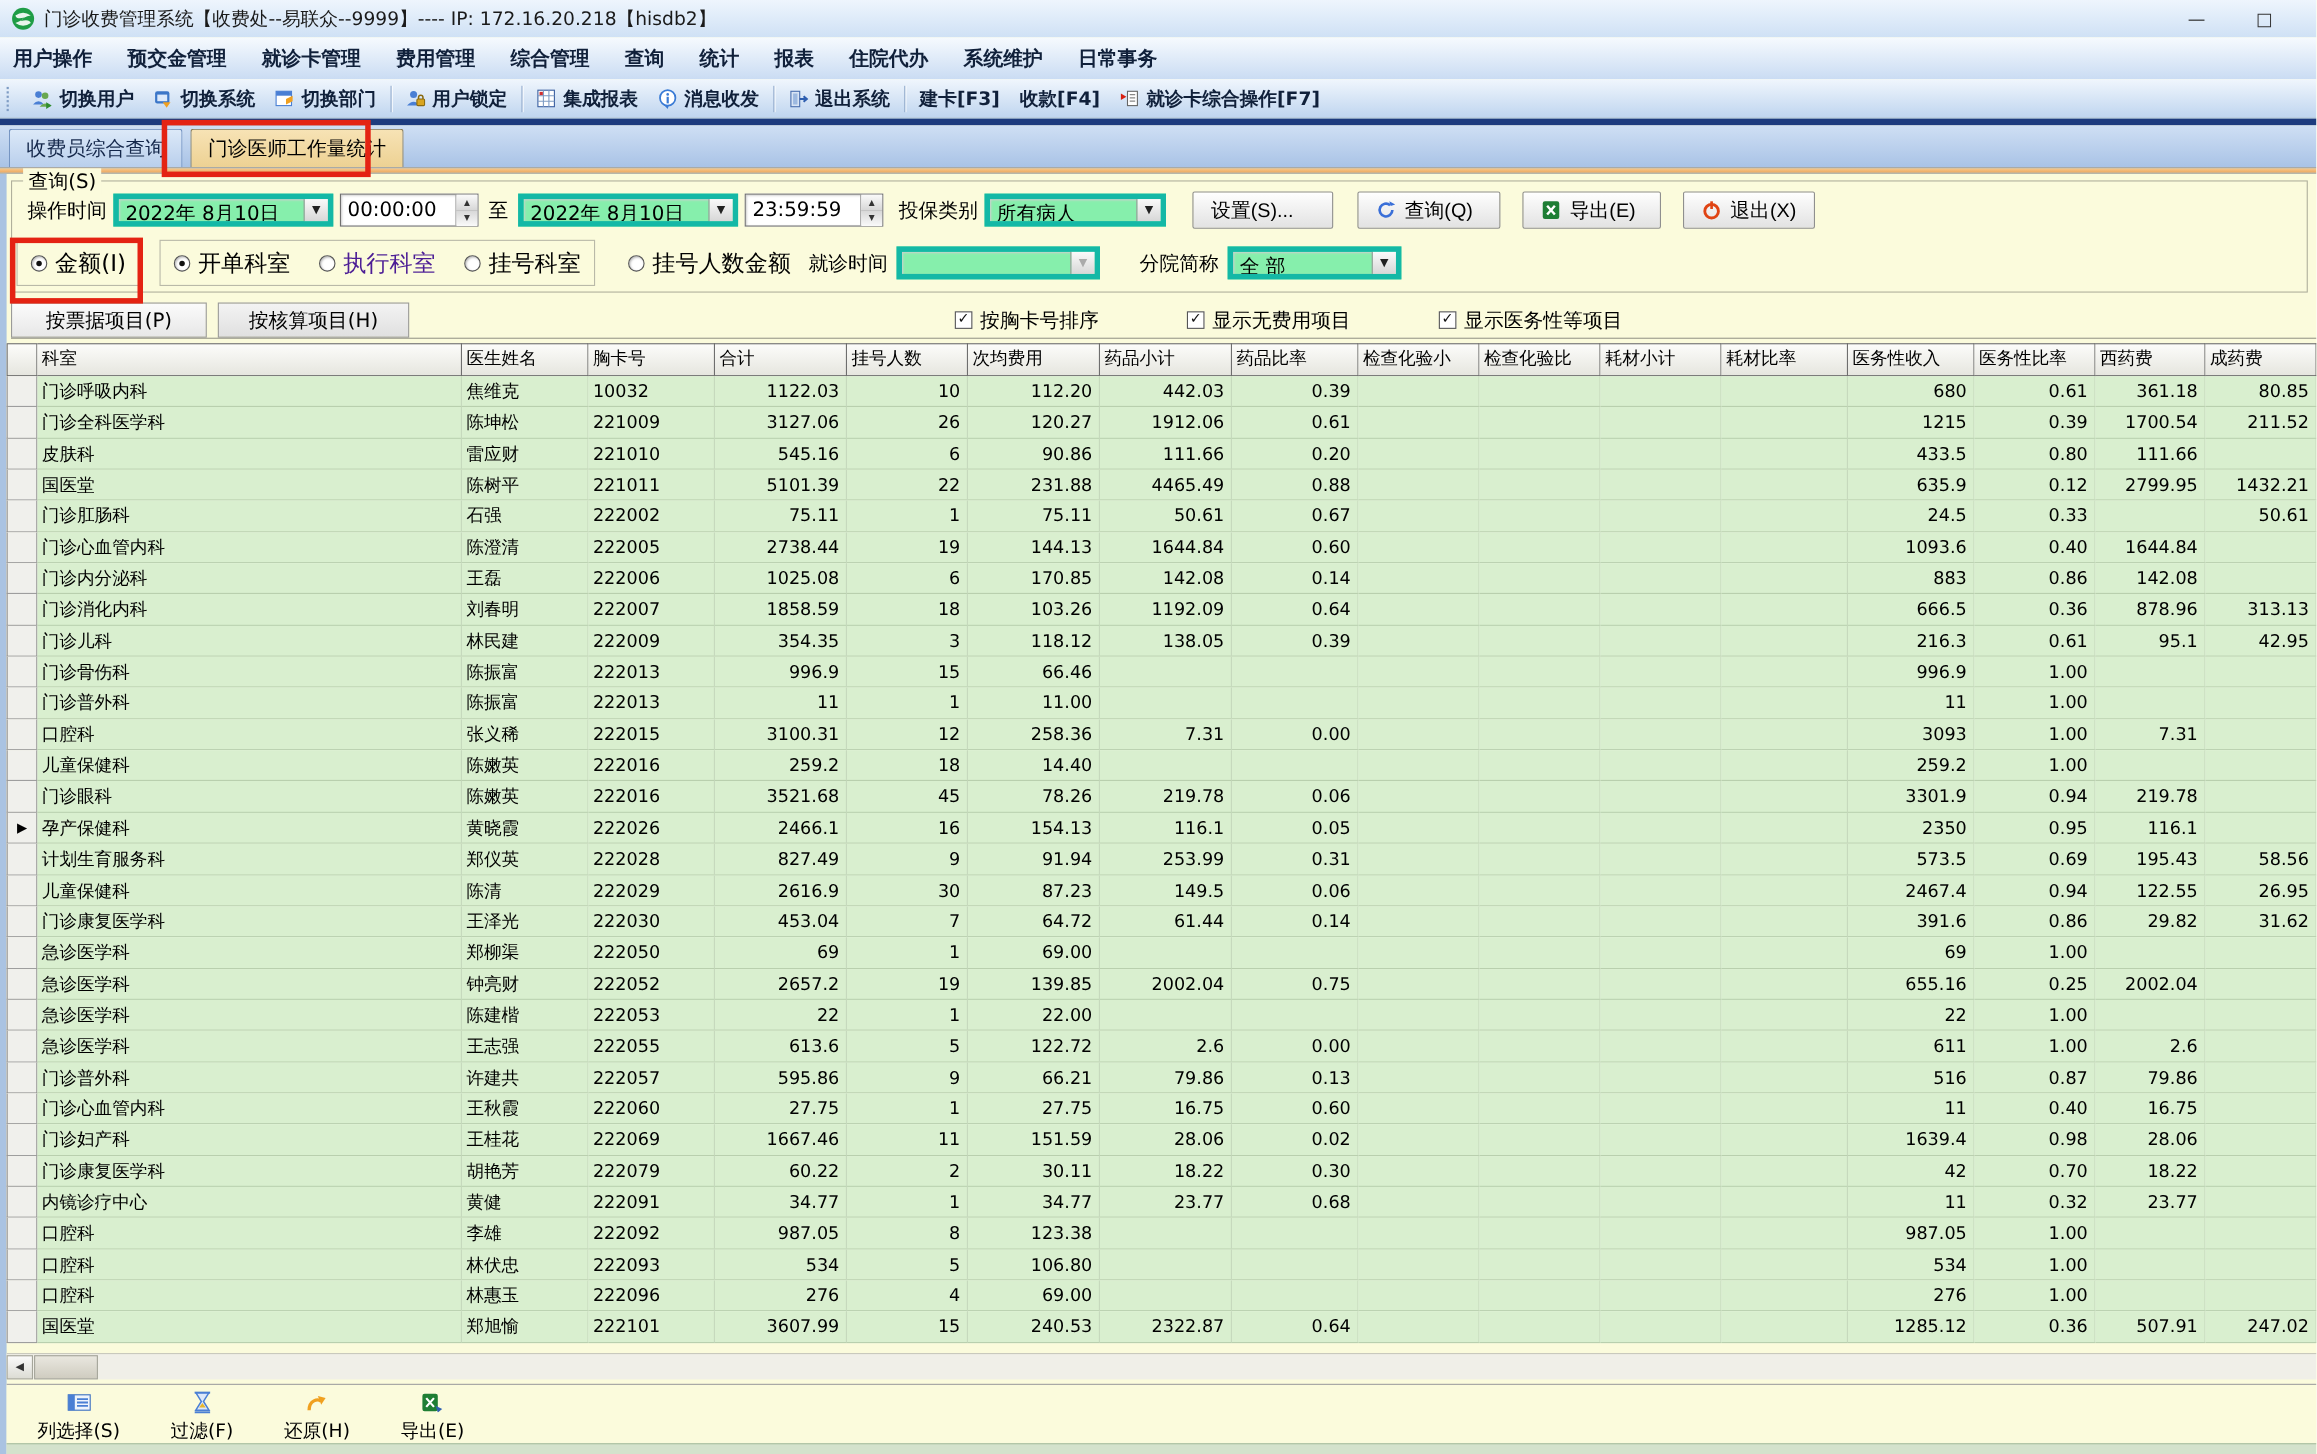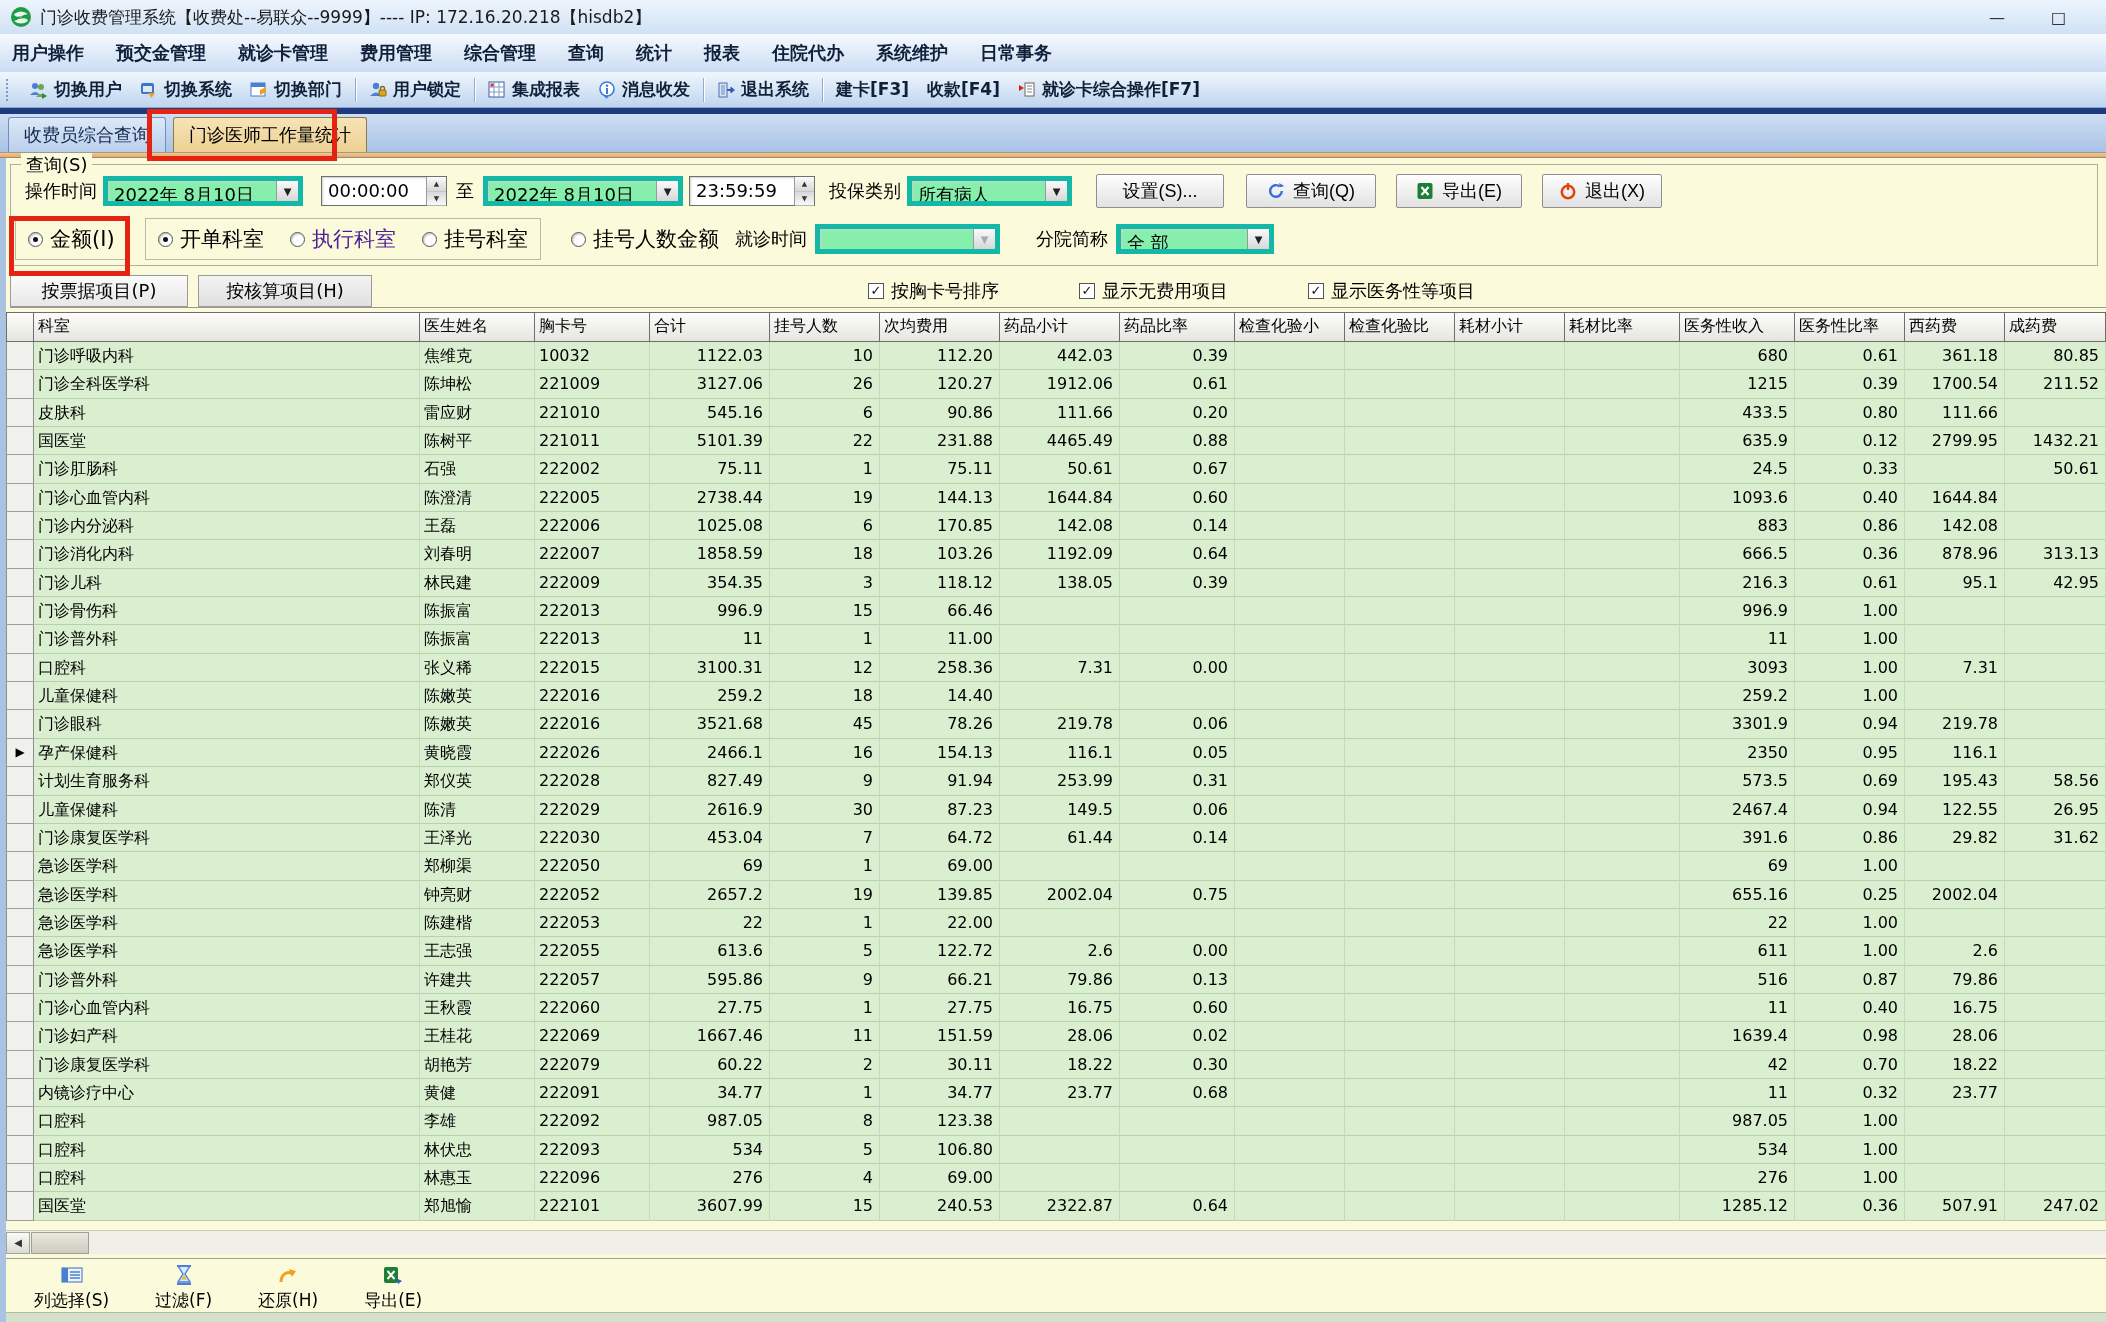--- a/index.html
+++ b/index.html
@@ -62,21 +62,21 @@
   .combo-btn{width:22px;background:linear-gradient(#fafafa,#d7d7d7);border-left:1px solid #9a9a9a;
     font-size:10px;display:flex;align-items:center;justify-content:center;color:#222;}
   .combo.disabled .combo-btn{color:#aaa;}
   .spin{display:inline-flex;align-items:stretch;background:#fff;border:1px solid #707070;height:30px;
     box-shadow:inset 1px 1px 2px #cfcfcf;}
   .spin-btns{width:20px;display:flex;flex-direction:column;border-left:1px solid #9a9a9a;}
   .spin-b{flex:1;background:linear-gradient(#fafafa,#d7d7d7);font-size:7px;display:flex;
     align-items:center;justify-content:center;color:#333;border-bottom:1px solid #b5b5b5;}
   .spin-b:last-child{border-bottom:none;transform:scaleY(-1);}
 
-  .pushbtn{display:inline-flex;align-items:center;justify-content:center;gap:8px;height:34px;
+  .pushbtn{display:inline-flex;align-items:center;justify-content:flex-start;gap:8px;height:34px;
     background:linear-gradient(#fefefe,#e2e2e2);border:1px solid #8f8f8f;border-radius:2px;
     font-size:18px;padding:0 16px;box-shadow:inset 0 1px 0 #fff;white-space:nowrap;}
 
   .rg{border:1px solid #b9b9a8;height:42px;display:flex;align-items:center;padding:0 12px;gap:26px;}
   .radio{display:inline-flex;align-items:center;gap:7px;font-size:21px;white-space:nowrap;}
   .rb{width:15px;height:15px;border-radius:50%;background:#fff;border:1px solid #555;
     box-shadow:inset 1px 1px 2px #bbb;position:relative;flex:0 0 auto;}
   .radio.sel .rb::after{content:'';position:absolute;inset:4px;border-radius:50%;background:#111;}
   .radio.disabled{color:#4c1d95;}
 
@@ -291,21 +291,21 @@
 
     <div class="querybox">
       <span class="qlegend">查询(S)</span>
 
       <div class="qrow1">
         <span class="lbl">操作时间</span>
         <span class="combo" style="width:200px;margin-left:6px;">
           <span class="combo-text">2022年 8月10日</span>
           <span class="combo-btn">▼</span>
         </span>
-        <span class="spin" style="width:126px;margin-left:18px;">
+        <span class="spin" style="width:126px;margin-left:6px;">
           <span class="combo-text">00:00:00</span>
           <span class="spin-btns">
             <span class="spin-b">▲</span>
             <span class="spin-b">▲</span>
           </span>
         </span>
         <span class="lbl" style="margin:0 9px;">至</span>
         <span class="combo" style="width:200px;">
           <span class="combo-text">2022年 8月10日</span>
           <span class="combo-btn">▼</span>

